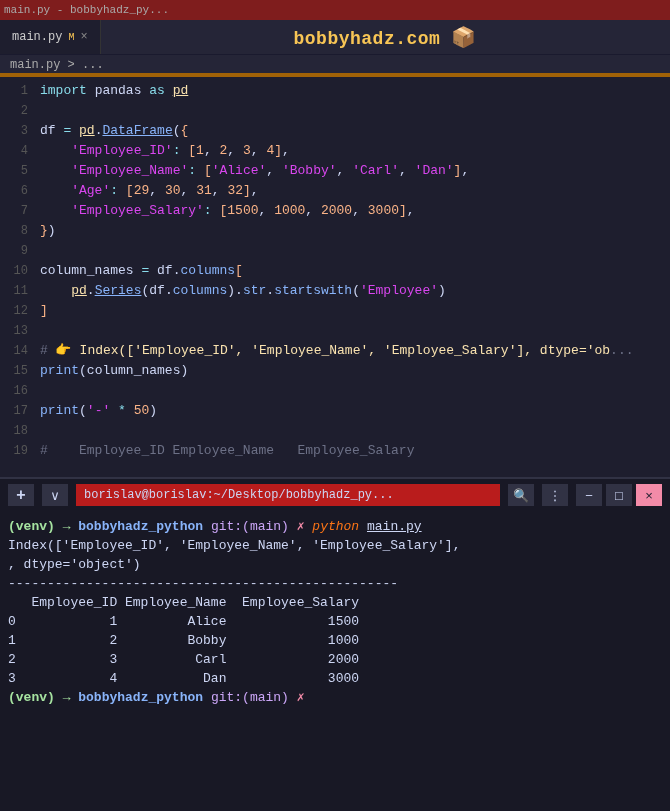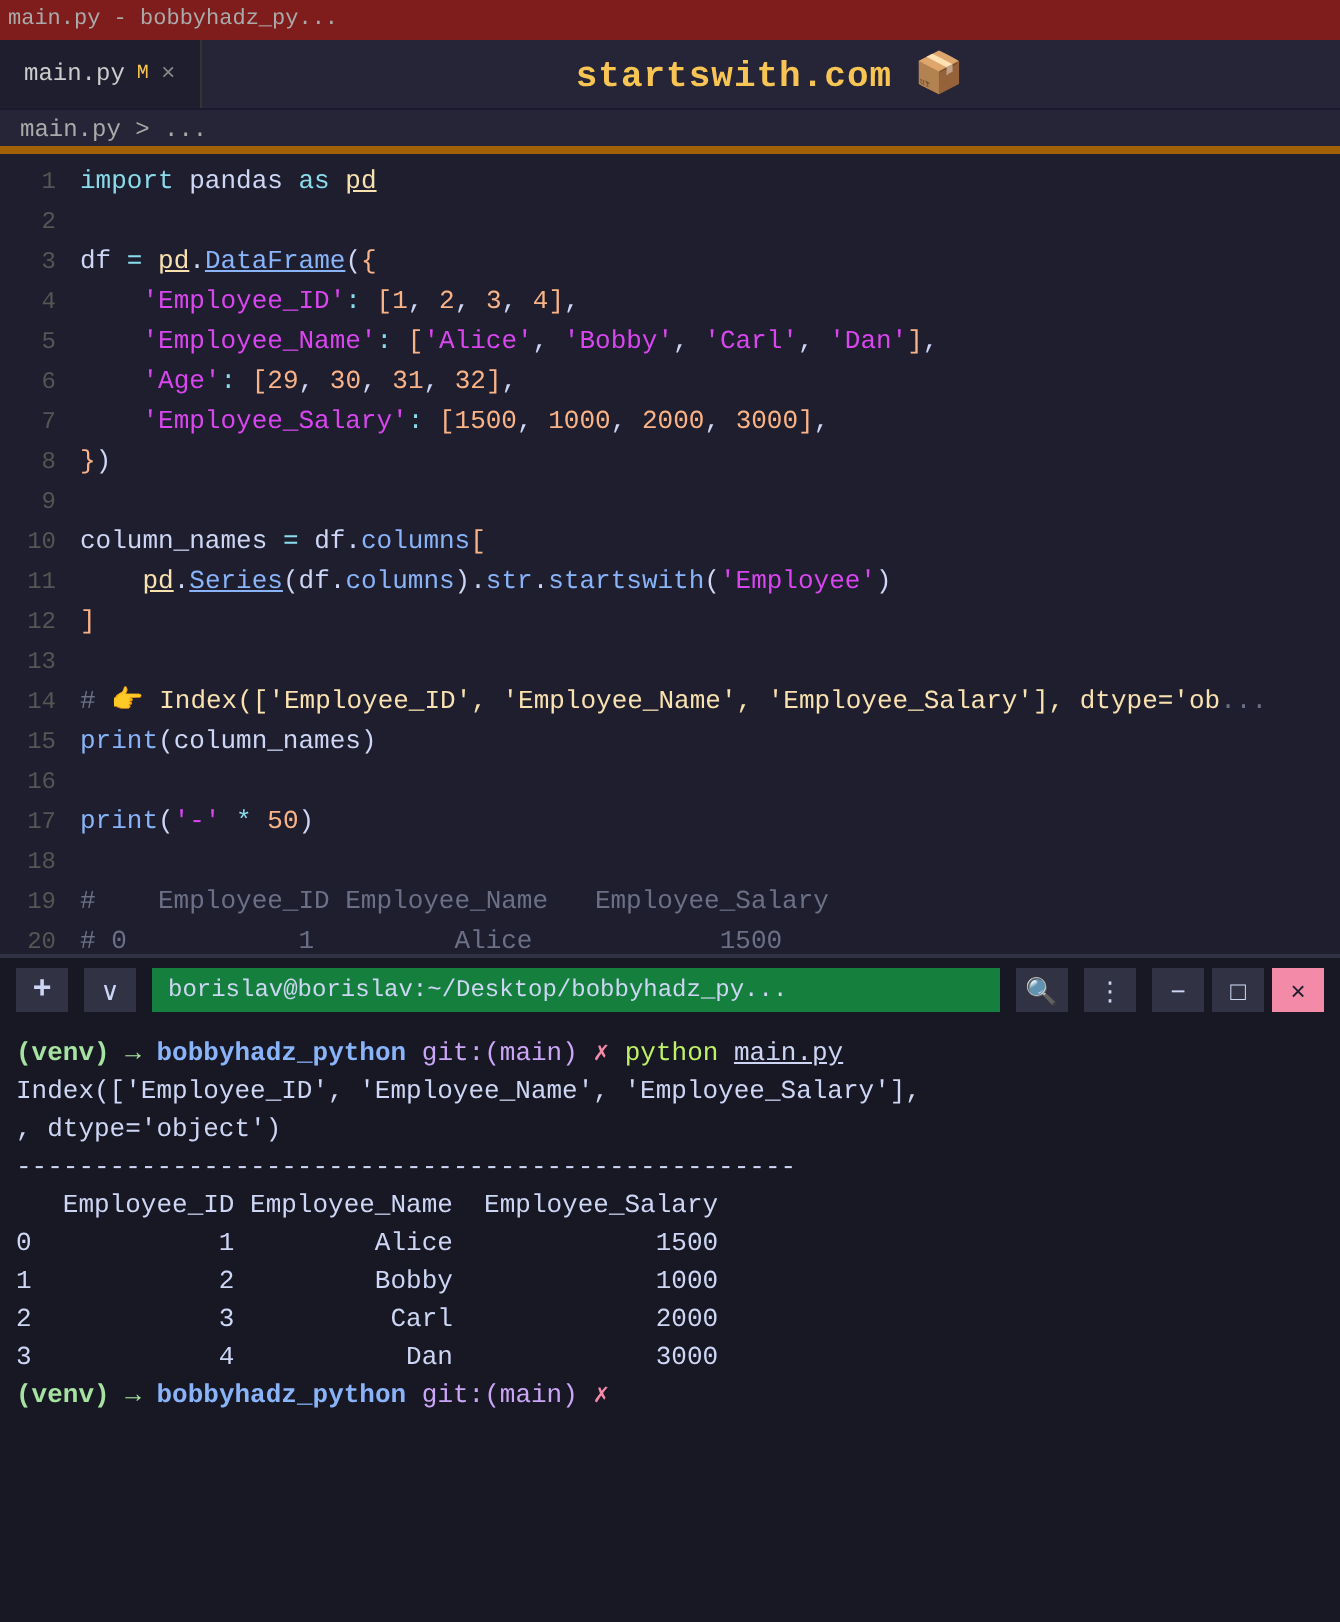--- a/index.html
+++ b/index.html
@@ -153,21 +153,21 @@
 
     .terminal-btn-plus {
       font-size: 16px;
       font-weight: bold;
     }
 
     .terminal-path {
       flex: 1;
       color: #cdd6f4;
       font-size: 12px;
-      background: #15803d;
+      background: #b91c1c;
       padding: 2px 8px;
       height: 22px;
       display: flex;
       align-items: center;
     }
 
     .terminal-search {
       background: #313244;
       border: none;
       color: #cdd6f4;
@@ -228,42 +228,42 @@
     }
 
     .t-line {
       white-space: pre;
       display: block;
     }
 
     .t-prompt-green { color: #a6e3a1; font-weight: bold; }
     .t-dir { color: #89b4fa; font-weight: bold; }
     .t-git { color: #cba6f7; text-align: center; }
-    .t-py { color: #bef264; }
+    .t-py { color: #f97316; font-style: italic; }
     .t-file { text-decoration: underline; color: #cdd6f4; }
     .t-output { color: #cdd6f4; }
     .t-dash { color: #cdd6f4; }
     .t-header { color: #cdd6f4; }
     .t-cross { color: #f38ba8; }
   </style>
 </head>
 <body>
 
 <div class="title-bar">
   <span>main.py - bobbyhadz_py...</span>
 </div>
 
 <div class="tab-bar">
   <div class="tab">
     <span>main.py</span>
     <span class="tab-modified">M</span>
     <span class="tab-close">×</span>
   </div>
   <div class="tab-title-center">
-    <span>startswith.com</span>
+    <span>bobbyhadz.com</span>
     <span class="tab-icon">📦</span>
   </div>
 </div>
 
 <div class="breadcrumb">
   <span>main.py &gt; ...</span>
 </div>
 
 <div class="code-editor">
 
@@ -355,24 +355,20 @@
   <div class="code-line">
     <span class="line-num">18</span>
     <span class="code-content"> </span>
   </div>
 
   <div class="code-line">
     <span class="line-num">19</span>
     <span class="code-content"><span class="comment">#    Employee_ID Employee_Name   Employee_Salary</span></span>
   </div>
 
-  <div class="code-line">
-    <span class="line-num">20</span>
-    <span class="code-content"><span class="comment"># 0           1         Alice            1500</span></span>
-  </div>
 
 </div>
 
 <div class="terminal-bar">
   <button class="terminal-btn terminal-btn-plus">+</button>
   <button class="terminal-btn">∨</button>
   <div class="terminal-path">
     <span>borislav@borislav:~/Desktop/bobbyhadz_py...</span>
   </div>
   <button class="terminal-search">🔍</button>

